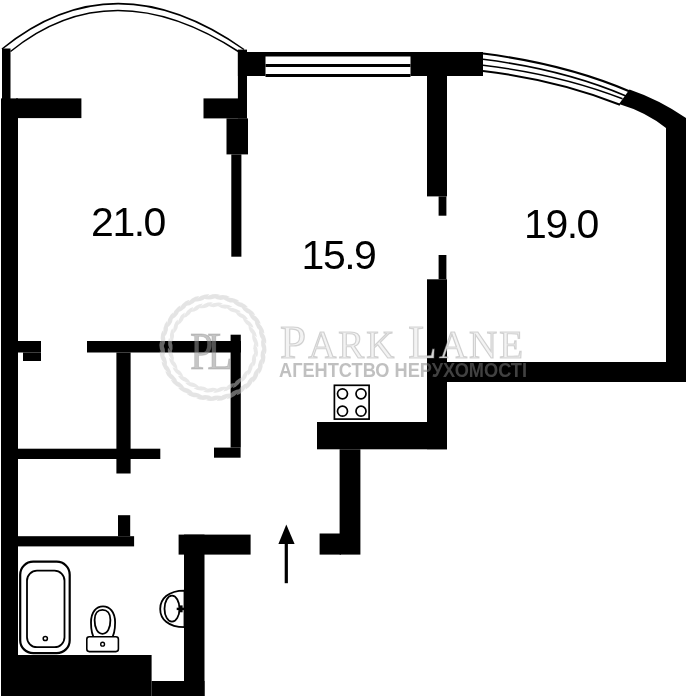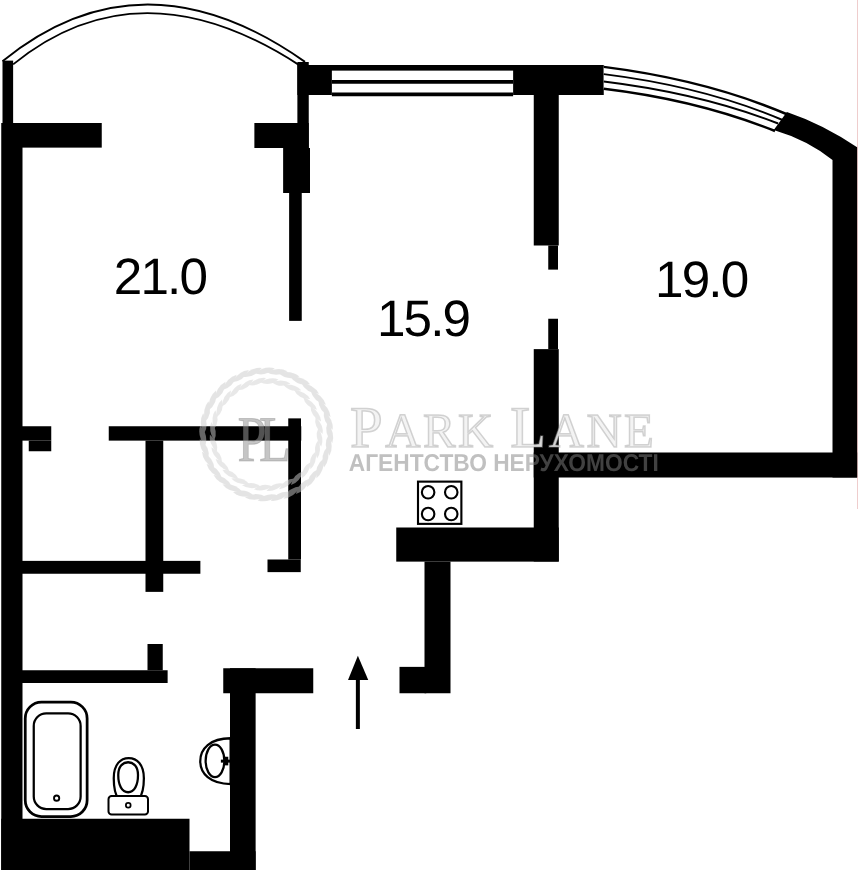--- a/index.html
+++ b/index.html
@@ -1,15 +1,15 @@
 <!DOCTYPE html>
 <html><head><meta charset="utf-8">
 <style>
 html,body{margin:0;padding:0;background:#fff;}
-#page{position:relative;width:686px;height:700px;background:#b91c1c;overflow:hidden;}
+#page{position:relative;width:686px;height:700px;background:#eab308;overflow:hidden;}
 text{font-family:"Liberation Sans",sans-serif;}
 .serif{font-family:"Liberation Serif",serif;}
 </style></head>
 <body>
 
 <div id="page">
 <svg width="686" height="700" viewBox="0 0 686 700">
 <rect x="0" y="0" width="686" height="700" fill="#fff"></rect>
 
 <rect x="2" y="48.5" width="8.5" height="52" fill="#000"></rect>

